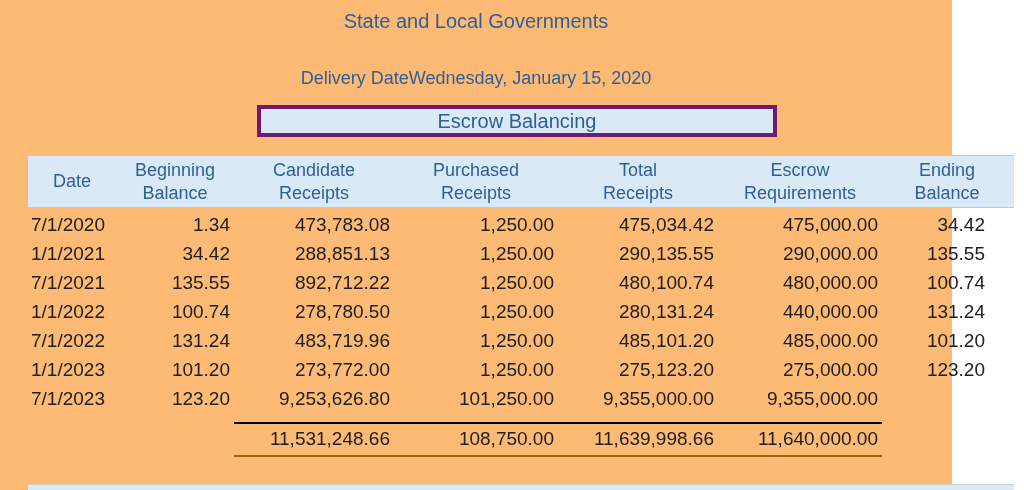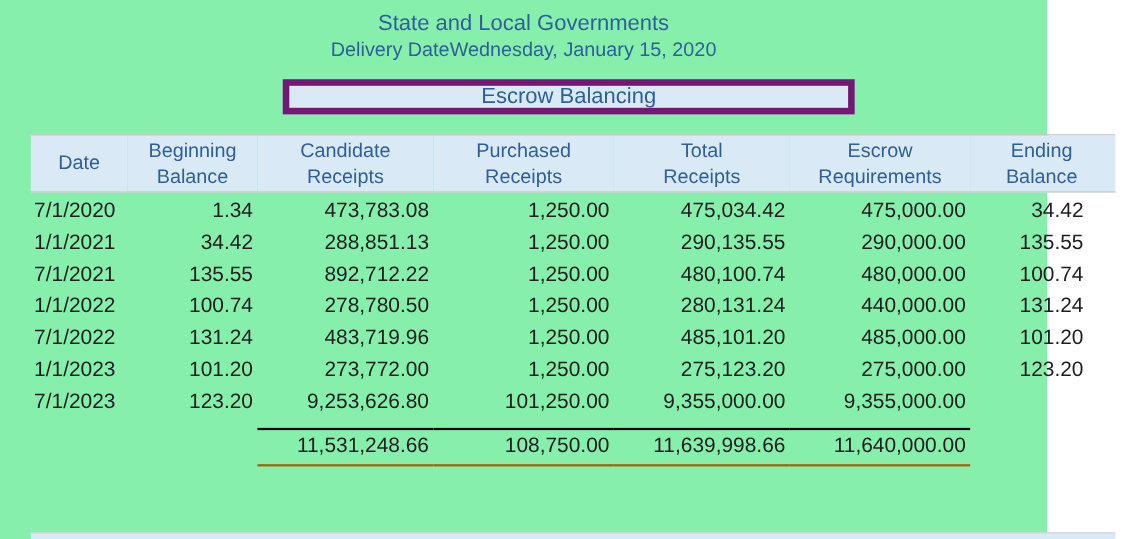--- a/index.html
+++ b/index.html
@@ -6,35 +6,35 @@
     --blue:#2e5f97;
     --band:#d9e9f5;
     --band-border:#c3c9cd;
   }
   *{box-sizing:border-box;}
   html,body{margin:0;padding:0;background:#ffffff;}
   body{
     width:1024px;height:490px;overflow:hidden;
     font-family:"Liberation Sans", sans-serif;
   }
-  .page{position:relative;width:952px;height:490px;background:#86efac;}
+  .page{position:relative;width:952px;height:490px;background:#fdba74;}
 
   .title-block{
     padding-top:8px;text-align:center;color:var(--blue);
     font-size:20px;line-height:26px;
   }
 
   .delivery{
-    display:flex;justify-content:center;
+    margin-top:33px;display:flex;justify-content:center;
     color:var(--blue);font-size:18px;line-height:22px;
   }
 
   .banner{
     width:520px;height:32px;margin:16px 0 0 257px;
-    background:var(--band);border:6px solid #701a75;
+    background:var(--band);border:4px solid #701a75;
     display:flex;align-items:center;justify-content:center;
     color:var(--blue);font-size:20px;
   }
 
   table.escrow-table{
     margin:18px 0 0 28px;width:986px;
     border-collapse:collapse;table-layout:fixed;
   }
   col.c0{width:88px;}  col.c1{width:118px;} col.c2{width:160px;}
   col.c3{width:164px;} col.c4{width:160px;} col.c5{width:164px;}

